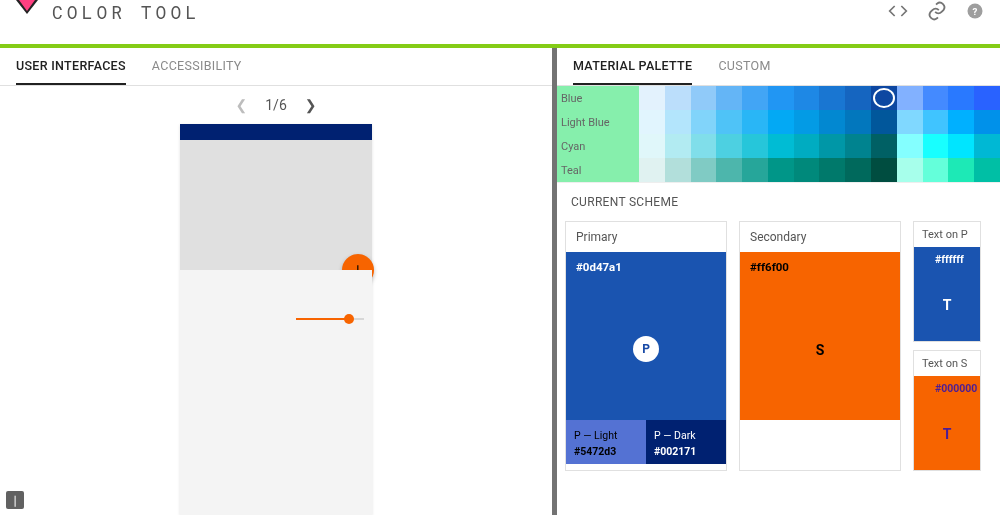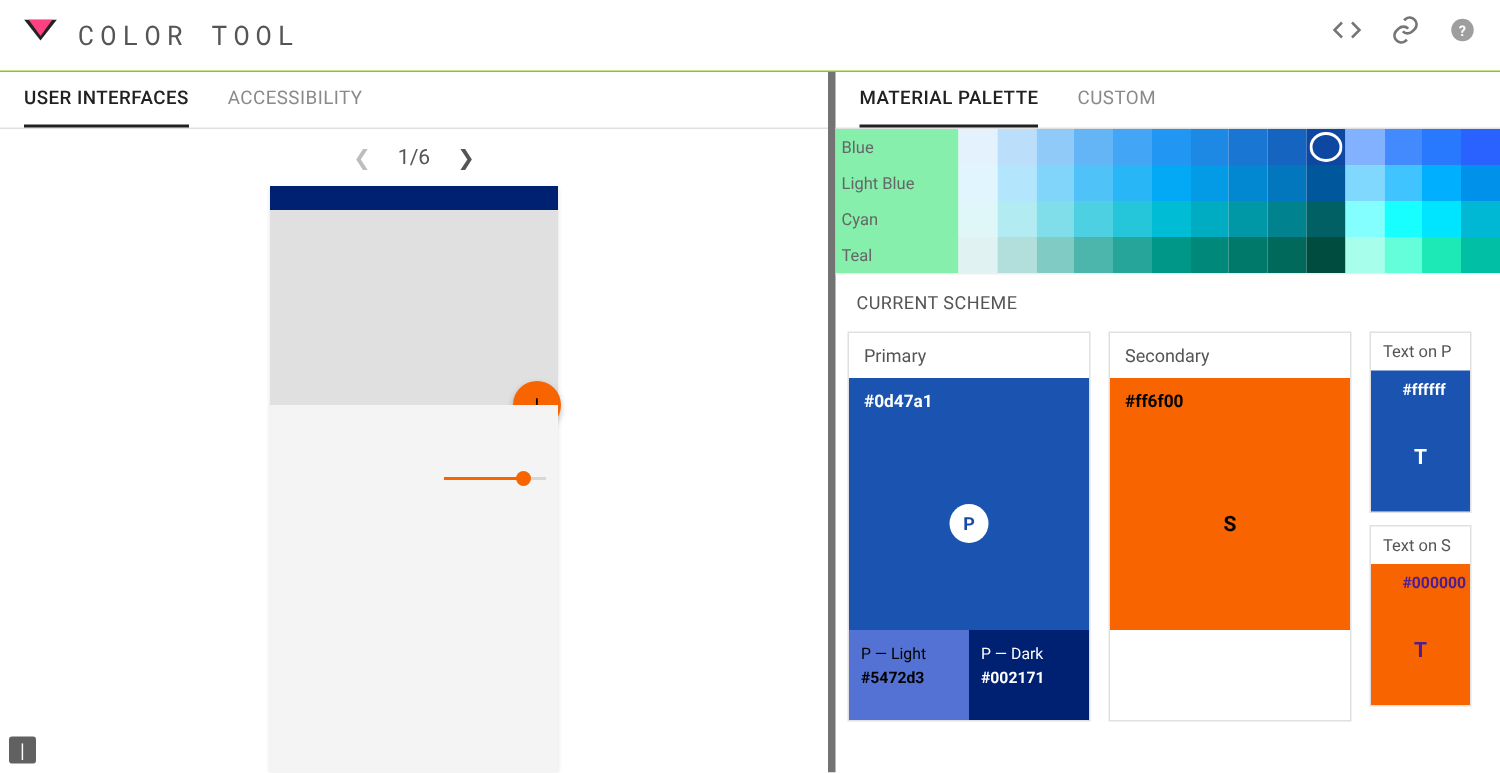--- a/index.html
+++ b/index.html
@@ -1,17 +1,17 @@
 <!DOCTYPE html>
 <html><head>
 <meta charset="utf-8">
 <style>
 *{box-sizing:border-box;margin:0;padding:0;font-family:Roboto,Arial,sans-serif}
 body{width:1000px;height:515px;overflow:hidden;background:#fff;color:#212121;position:relative}
-.topbar{height:48px;display:flex;align-items:flex-end;padding:12px 16px;border-bottom:1px solid #84cc16}
+.topbar{height:48px;display:flex;align-items:flex-start;padding:0 16px;border-bottom:4px solid #84cc16}
 .logo{width:22px;height:22px;margin-right:14px;position:relative}
 .logo svg{position:absolute;top:0;left:0}
 .app-title{font-size:18px;letter-spacing:4px;font-weight:400;color:#555;font-family:"Roboto Mono","Courier New",monospace}
 .topbar-icons{margin-left:auto;display:flex;gap:18px;align-items:center;color:#757575}
 .topbar-icons svg{cursor:pointer}
 .main{display:flex;height:calc(515px - 48px)}
 .left{width:552px;display:flex;flex-direction:column}
 .right{flex:1;display:flex;flex-direction:column;border-left:5px solid #737373}
 .tabs{display:flex;height:38px;padding:0 16px;border-bottom:1px solid #e0e0e0}
 .tab{font-size:12.5px;letter-spacing:.3px;padding:10px 0;margin-right:26px;color:#8a8a8a;cursor:pointer}
@@ -39,21 +39,21 @@
 .sw .sel{position:absolute;inset:2px;border-radius:50%;background:#0d47a1;box-shadow:0 0 0 2px #fff inset}
 
 .section-title{font-size:12px;color:#555;letter-spacing:.3px;padding:12px 14px}
 .scheme{display:flex;gap:12px;padding:0 8px 8px 8px}
 .pcol{width:162px;border:1px solid #e0e0e0;background:#fff}
 .pcol .hdr{font-size:12px;color:#555;padding:8px 10px}
 .swatch-main{height:168px;position:relative;color:#fff}
 .swatch-main .hex{position:absolute;top:8px;left:10px;font-size:11.5px;font-weight:700}
 .swatch-main .badge{position:absolute;top:84px;left:50%;transform:translateX(-50%);width:26px;height:26px;border-radius:50%;background:#fff;color:#1749a6;display:flex;align-items:center;justify-content:center;font-weight:700;font-size:12px}
 .swatch-main .letter{position:absolute;top:90px;left:50%;transform:translateX(-50%);font-weight:700;font-size:14px}
-.sub{display:flex;height:60px}
+.sub{display:flex;height:44px}
 .sub>div{flex:1;padding:8px 8px;font-size:10.5px;line-height:1.5}
 .sub .lbl{display:block}
 .sub .hx{display:block;font-weight:700}
 
 .txtcol{width:68px;display:flex;flex-direction:column;gap:8px}
 .txtbox{border:1px solid #e0e0e0;background:#fff}
 .txtbox .hdr{font-size:11px;color:#555;padding:6px 8px}
 .txtsw{height:94px;position:relative}
 .txtsw .hex{position:absolute;top:6px;left:21px;font-size:10.5px;font-weight:700}
 .txtsw .letter{position:absolute;top:50px;left:50%;transform:translateX(-50%);font-weight:700;font-size:14px}

